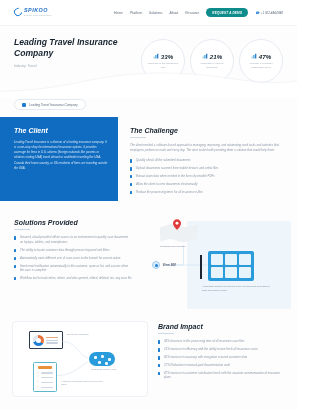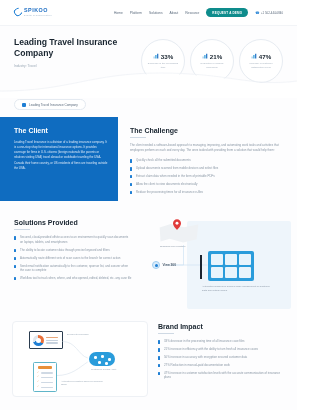--- a/index.html
+++ b/index.html
@@ -2,21 +2,21 @@
 <html><head>
 <meta charset="utf-8">
 <style>
   * { box-sizing: border-box; margin: 0; padding: 0; }
   html, body {
     width: 297px; height: 410px;
     background: #ffffff;
     font-family: "Liberation Sans", sans-serif;
     overflow: hidden;
   }
-  .page { position: relative; width: 297px; height: 410px; background: #fdfdfe; }
+  .page { position: relative; width: 297px; height: 410px; background: #fdfdfe; font-style: italic; }
 
   
   .header {
     height: 26px; background: #ffffff;
     display: flex; align-items: center;
     padding: 0 14px; gap: 6px;
     border-bottom: 1px solid #f2f4f7;
   }
   .logo { display: flex; align-items: center; gap: 2px; }
   .logo-mark {

